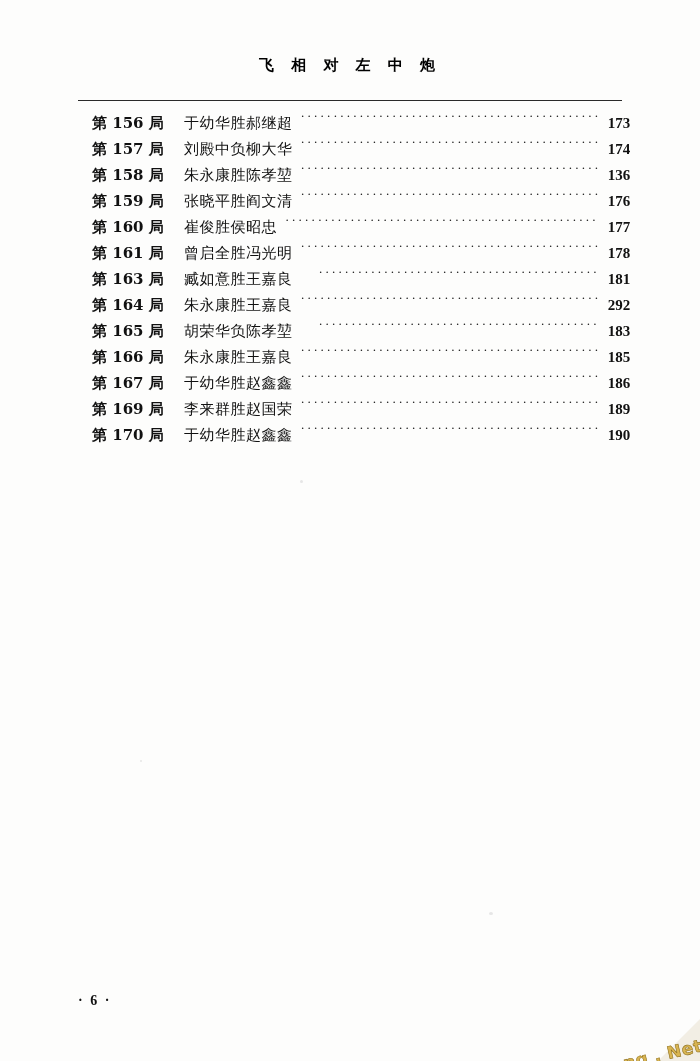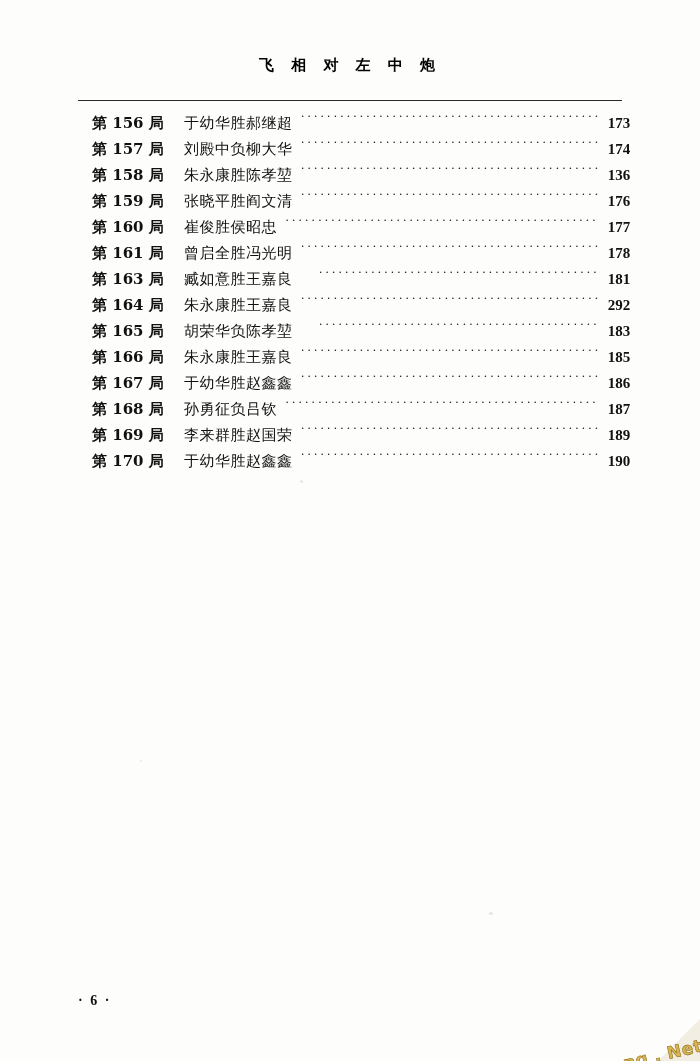--- a/index.html
+++ b/index.html
@@ -224,26 +224,20 @@
         <span class="dots"></span>
         <span class="toc-page">185</span>
       </div>
       <div class="toc-row">
         <span class="toc-num">第 167 局</span>
         <span class="toc-title">于幼华胜赵鑫鑫</span>
         <span class="dots"></span>
         <span class="toc-page">186</span>
       </div>
       <div class="toc-row">
-        <span class="toc-num">第 168 局</span>
-        <span class="toc-title">孙勇征负吕钦</span>
-        <span class="dots"></span>
-        <span class="toc-page">187</span>
-      </div>
-      <div class="toc-row">
         <span class="toc-num">第 169 局</span>
         <span class="toc-title">李来群胜赵国荣</span>
         <span class="dots"></span>
         <span class="toc-page">189</span>
       </div>
       <div class="toc-row">
         <span class="toc-num">第 170 局</span>
         <span class="toc-title">于幼华胜赵鑫鑫</span>
         <span class="dots"></span>
         <span class="toc-page">190</span>

